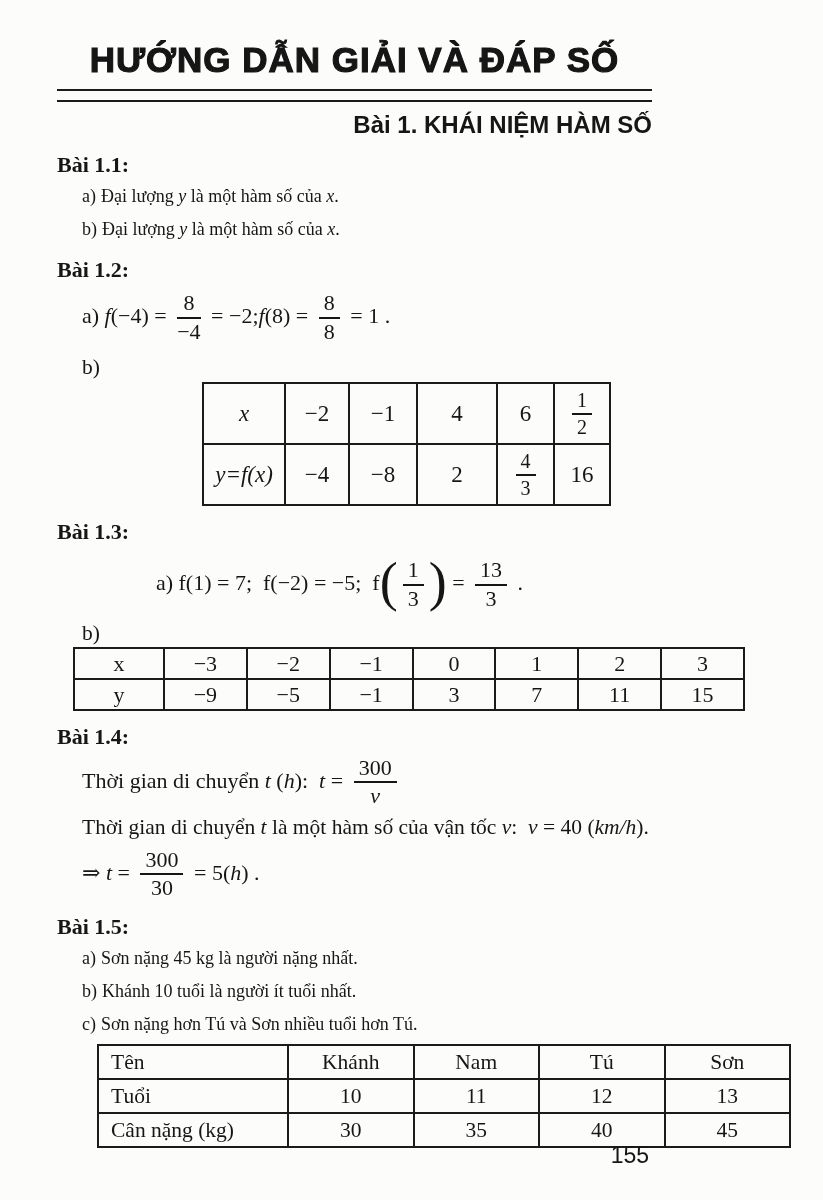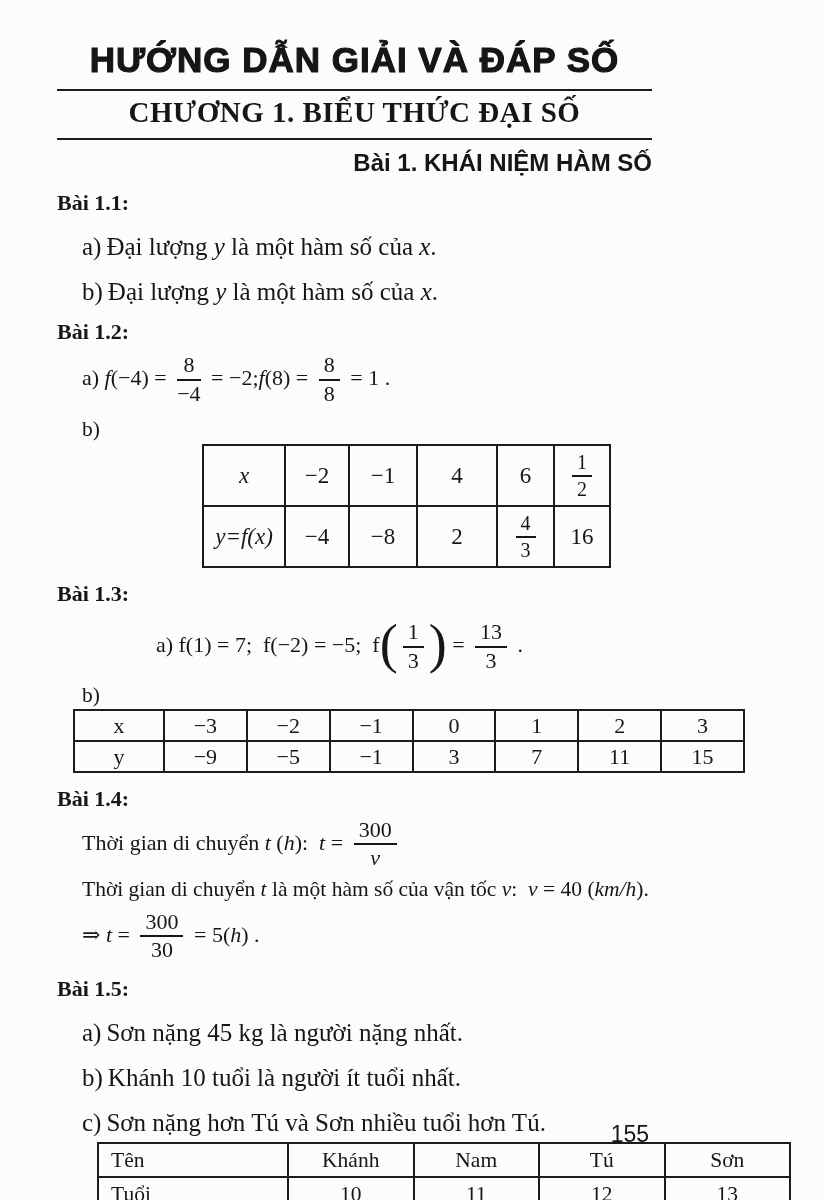--- a/index.html
+++ b/index.html
@@ -24,21 +24,21 @@
     font-weight: bold; font-size: 29px; letter-spacing: 0.5px;
   }
   .lesson-title {
     margin-top: 9px; text-align: right;
     font-family: "Liberation Sans", "DejaVu Sans", sans-serif;
     font-weight: bold; font-size: 24px;
   }
 
   
   .sec-heading { font-weight: bold; font-size: 22px; margin-top: 13px; }
-  .item { font-size: 25px; line-height: 29px; margin-top: 16px; padding-left: 25px; }
+  .item { font-size: 18px; line-height: 29px; margin-top: 4px; padding-left: 25px; }
   .item .lbl { margin-right: 5px; }
   .it { font-style: italic; }
 
   .math { font-size: 22px; }
   .eq-row { display: flex; justify-content: flex-start; align-items: center;
             margin-top: 4px; min-height: 62px; padding-left: 25px; padding-right: 55px; }
   .sub-label { font-size: 21.5px; padding-left: 25px; margin-top: 6px; }
 
   
   .frac { display: inline-block; vertical-align: middle; text-align: center;
@@ -67,33 +67,32 @@
   .t3 { margin: 5px 0 0 40px; width: 694px; font-size: 21.5px; }
   .t3 td { height: 34px; }
   .t3 td:first-child { width: 190px; text-align: left; padding-left: 12px; }
 
   
   .eq-line { margin-top: 3px; padding-left: 25px; display: flex; align-items: flex-end;
              min-height: 56px; font-size: 22px; }
   .text-line { margin-top: 4px; padding-left: 25px; font-size: 21.5px; line-height: 29px; }
 
   .page-number {
-    position: absolute; right: 46px; bottom: 52px;
+    position: absolute; right: 46px; bottom: 31px;
     font-family: "Liberation Sans", "DejaVu Sans", sans-serif;
     font-size: 23px;
   }
 </style>
 </head>
 <body>
 
 <div class="page">
 
   <div class="main-title">HƯỚNG DẪN GIẢI VÀ ĐÁP SỐ</div>
   <hr class="rule">
-  <div class="chapter-title">CHƯƠNG 1. BIỂU THỨC ĐẠI SỐ</div>
   <hr class="rule">
   <div class="lesson-title">Bài 1. KHÁI NIỆM HÀM SỐ</div>
 
   <div class="sec-heading">Bài 1.1:</div>
   <div class="item">
     <span class="lbl">a)</span><span>Đại lượng </span><span class="it">y</span><span> là một hàm số của </span><span class="it">x</span><span>.</span>
   </div>
   <div class="item">
     <span class="lbl">b)</span><span>Đại lượng </span><span class="it">y</span><span> là một hàm số của </span><span class="it">x</span><span>.</span>
   </div>

